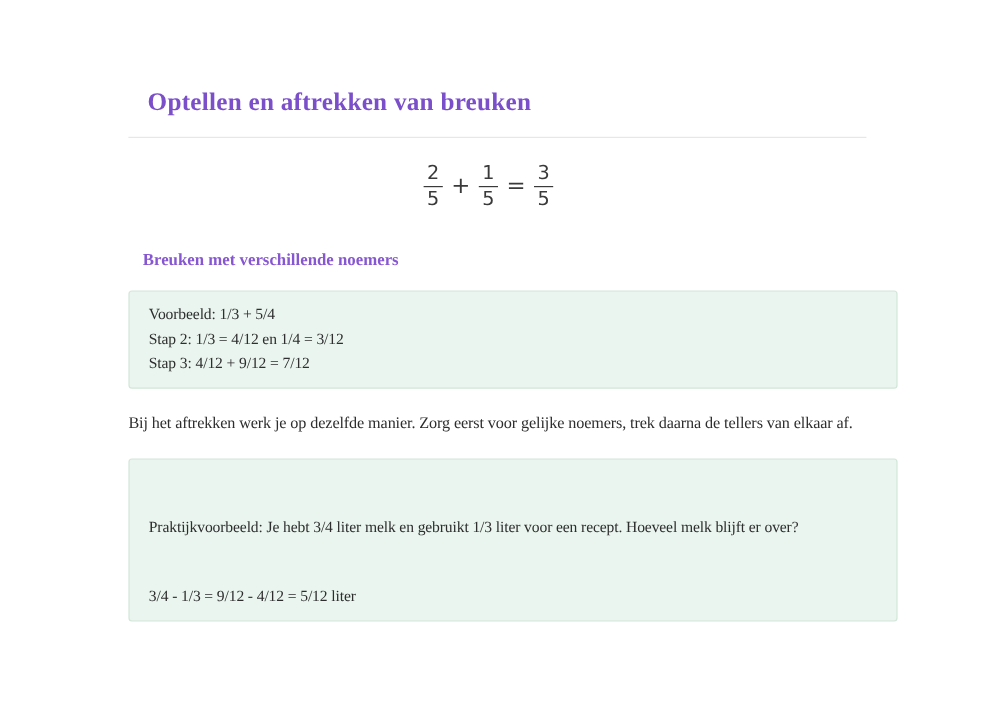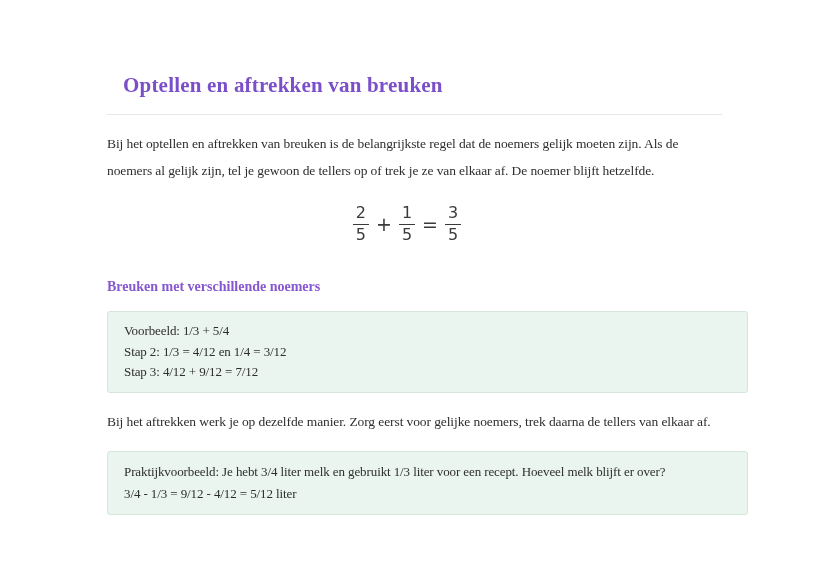--- a/index.html
+++ b/index.html
@@ -74,21 +74,21 @@
   }
   .frac .den {
     padding: 1px 3px 0 3px;
   }
   .op {
     font-size: 19px;
     margin: 0 7px;
     font-weight: 500;
   }
   h2.section-subheading {
-    margin: 28px 0 0 0;
+    margin: 28px 0 0 12px;
     font-size: 14px;
     line-height: 17px;
     font-weight: 700;
     color: var(--subheading);
   }
   .note-box {
     width: 641px;
     margin-top: 16px;
     background: var(--box_bg);
     border: 1px solid var(--box_border);
@@ -96,31 +96,31 @@
     padding: 9px 16px;
     font-size: 13px;
   }
   .box-line {
     line-height: 20.5px;
     letter-spacing: -0.1px;
     color: var(--text);
   }
   .note-box.practice .box-line {
     line-height: 22px;
+    margin-top: 36px;
   }
 </style>
 </head>
 <body>
 
 <div class="page">
 
   <h1 class="page-title">Optellen en aftrekken van breuken</h1>
   <div class="divider"></div>
 
-  <p class="body-text">Bij het optellen en aftrekken van breuken is de belangrijkste regel dat de noemers gelijk moeten zijn. Als de noemers al gelijk zijn, tel je gewoon de tellers op of trek je ze van elkaar af. De noemer blijft hetzelfde.</p>
 
   <div class="formula-row">
     <span class="frac">
       <span class="num">2</span>
       <span class="den">5</span>
     </span>
     <span class="op">+</span>
     <span class="frac">
       <span class="num">1</span>
       <span class="den">5</span>

